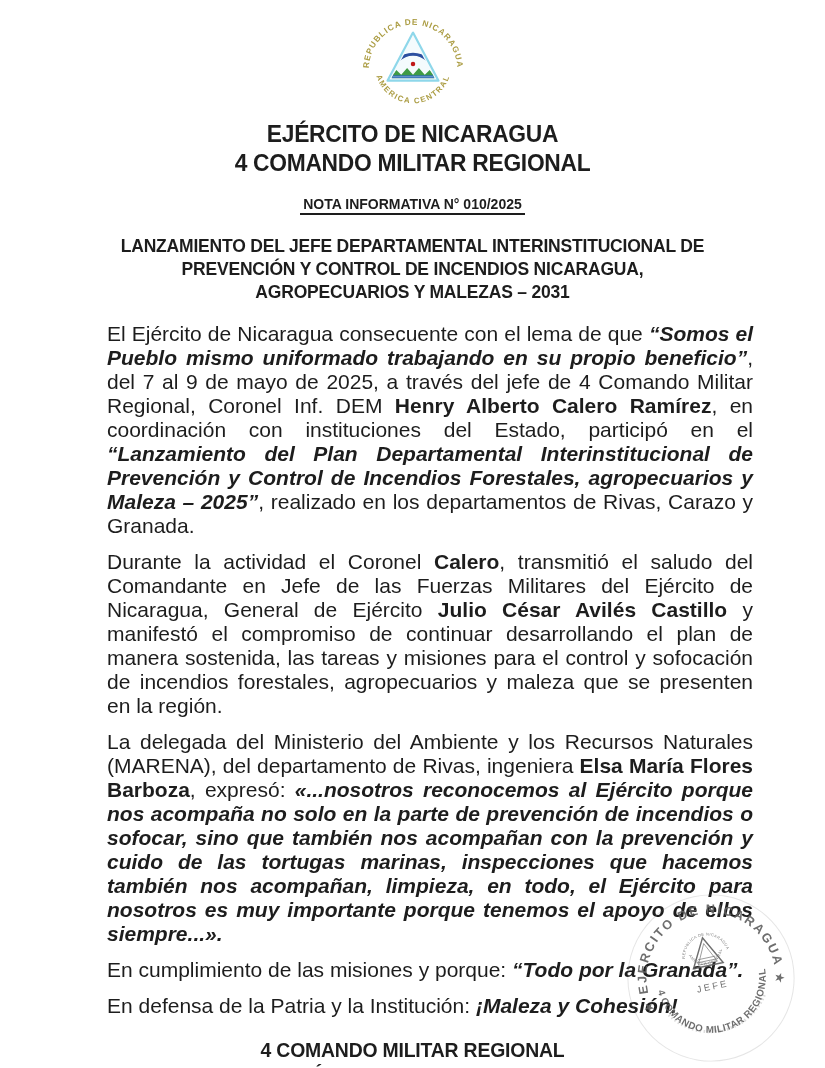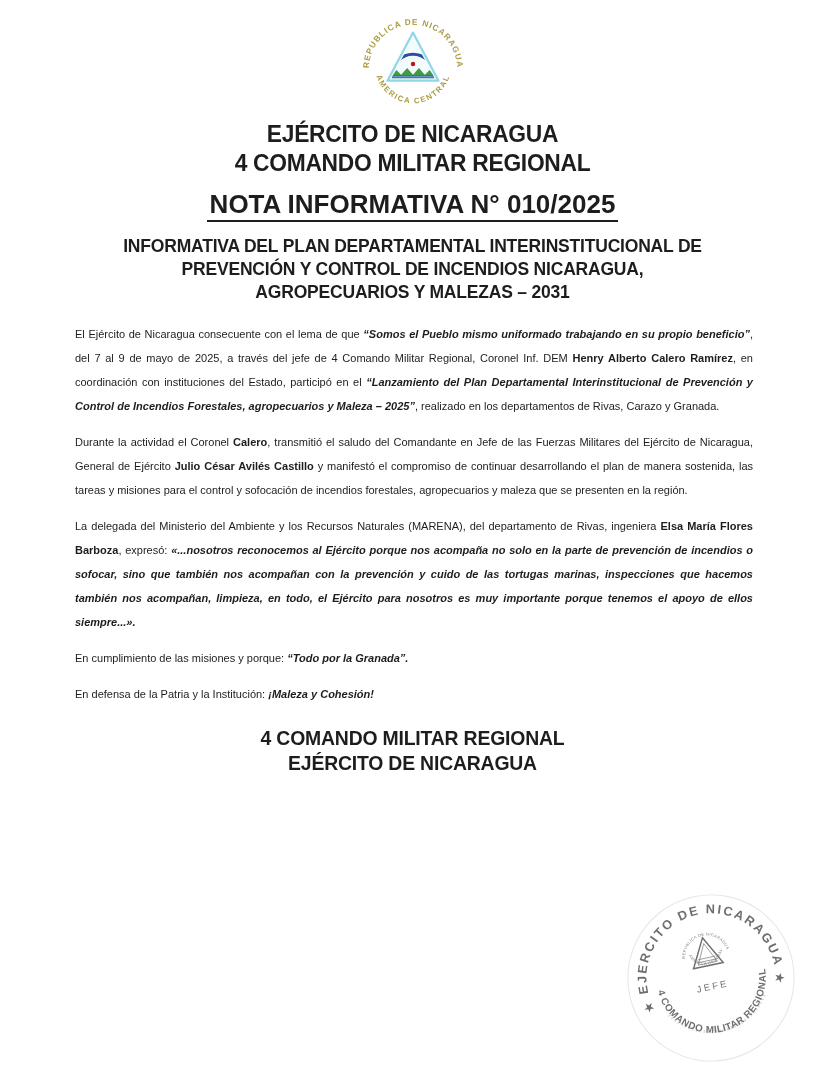--- a/index.html
+++ b/index.html
@@ -11,27 +11,27 @@
   .page{position:relative;width:825px;height:1068px;background:#fff;}
 
   
   .emblem{display:block;margin:12px auto 0;}
 
   
   .org-header{margin-top:3px;text-align:center;font-weight:bold;
     font-size:24px;line-height:29px;letter-spacing:-0.3px;}
   .org-header>div{transform:scaleX(0.95);}
   .nota{margin-top:15px;text-align:center;font-weight:bold;
-    font-size:26px;line-height:24px;}
+    font-size:14px;line-height:24px;}
   .nota span{border-bottom:2.5px solid #1d1d1d;padding:0 3px 1px;}
   .doc-title{margin-top:19px;text-align:center;font-weight:bold;
     font-size:17.5px;line-height:23px;letter-spacing:-0.2px;}
 
   
-  .body-text{padding:18px 72px 0 75px;font-size:11px;line-height:24px;
+  .body-text{padding:18px 72px 0 107px;font-size:21px;line-height:24px;
     text-align:justify;}
   .body-text p{margin:0 0 12px 0;}
   .b{font-weight:bold;}
   .bi{font-weight:bold;font-style:italic;}
 
   
   .signature{margin-top:20px;text-align:center;font-weight:bold;
     font-size:20px;line-height:25px;letter-spacing:-0.2px;}
   .signature>div{transform:scaleX(0.97);}
 
@@ -73,21 +73,21 @@
   <div class="org-header">
     <div>EJÉRCITO DE NICARAGUA</div>
     <div>4 COMANDO MILITAR REGIONAL</div>
   </div>
 
   <div class="nota">
     <span>NOTA INFORMATIVA N° 010/2025</span>
   </div>
 
   <div class="doc-title">
-    <div>INFORMATIVA DEL PLAN DEPARTAMENTAL INTERINSTITUCIONAL DE</div>
+    <div>LANZAMIENTO DEL JEFE DEPARTAMENTAL INTERINSTITUCIONAL DE</div>
     <div>PREVENCIÓN Y CONTROL DE INCENDIOS NICARAGUA,</div>
     <div>AGROPECUARIOS Y MALEZAS – 2031</div>
   </div>
 
   <div class="body-text">
     <p><span>El Ejército de Nicaragua consecuente con el lema de que </span><span class="bi">“Somos el Pueblo mismo uniformado trabajando en su propio beneficio”</span><span>, del 7 al 9 de mayo de 2025, a través del jefe de 4 Comando Militar Regional, Coronel Inf. DEM </span><span class="b">Henry Alberto Calero Ramírez</span><span>, en coordinación con instituciones del Estado, participó en el </span><span class="bi">“Lanzamiento del Plan Departamental Interinstitucional de Prevención y Control de Incendios Forestales, agropecuarios y Maleza – 2025”</span><span>, realizado en los departamentos de Rivas, Carazo y Granada.</span></p>
     <p><span>Durante la actividad el Coronel </span><span class="b">Calero</span><span>, transmitió el saludo del Comandante en Jefe de las Fuerzas Militares del Ejército de Nicaragua, General de Ejército </span><span class="b">Julio César Avilés Castillo</span><span> y manifestó el compromiso de continuar desarrollando el plan de manera sostenida, las tareas y misiones para el control y sofocación de incendios forestales, agropecuarios y maleza que se presenten en la región.</span></p>
     <p><span>La delegada del Ministerio del Ambiente y los Recursos Naturales (MARENA), del departamento de Rivas, ingeniera </span><span class="b">Elsa María Flores Barboza</span><span>, expresó: </span><span class="bi">«...nosotros reconocemos al Ejército porque nos acompaña no solo en la parte de prevención de incendios o sofocar, sino que también nos acompañan con la prevención y cuido de las tortugas marinas, inspecciones que hacemos también nos acompañan, limpieza, en todo, el Ejército para nosotros es muy importante porque tenemos el apoyo de ellos siempre...».</span></p>
     <p><span>En cumplimiento de las misiones y porque: </span><span class="bi">“Todo por la Granada”.</span></p>
     <p><span>En defensa de la Patria y la Institución: </span><span class="bi">¡Maleza y Cohesión!</span></p>

